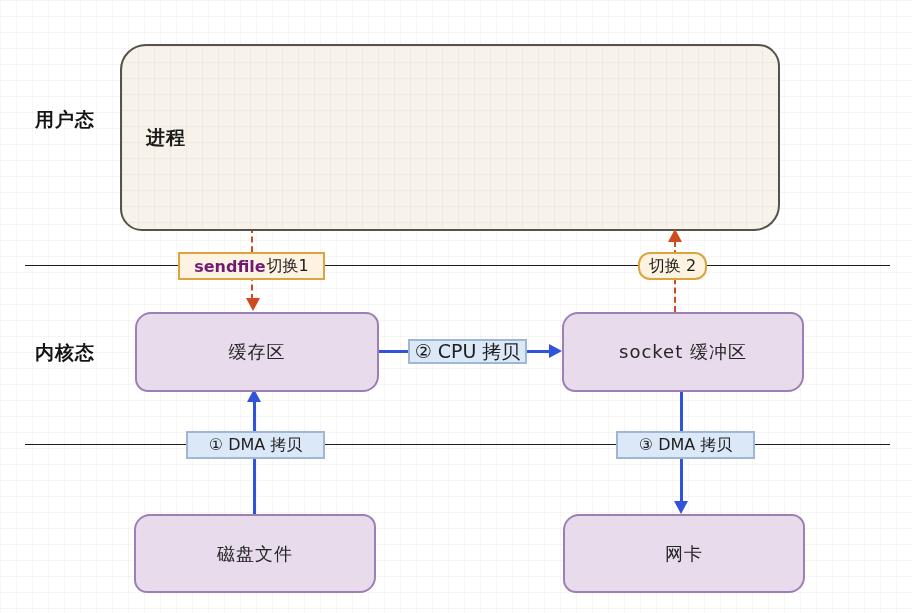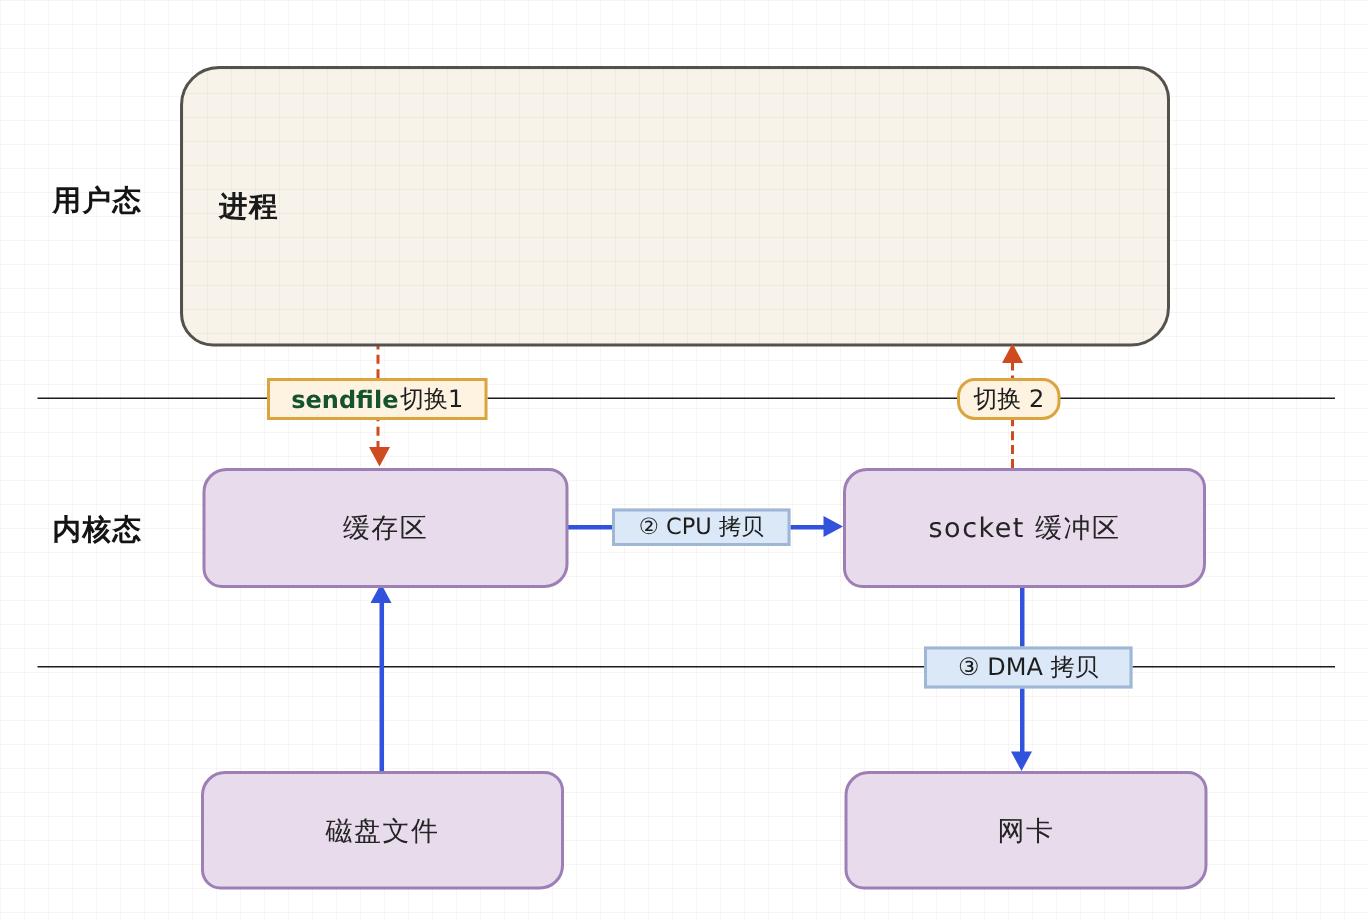--- a/index.html
+++ b/index.html
@@ -61,42 +61,42 @@
     z-index:3;box-sizing:border-box;white-space:nowrap;
   }
   .badge-orange{
     background:#fdf3e0;border:2px solid #dba43e;
     font-size:16px;color:#1d1d1d;
   }
   .badge-blue{
     background:#dbe8f8;border:2px solid #9fb6d4;
     font-size:16px;color:#1d1d1d;
   }
-  .sendfile-red{color:#14532d;font-weight:bold;margin-right:1px;}
+  .sendfile-red{color:#701a75;font-weight:bold;margin-right:1px;}
 
   .vdash-red{width:0;border-left:2.6px dashed #cf4a1e;z-index:1;}
   .vline-blue{width:2.6px;background:#3152dc;z-index:1;}
   .hline-blue{height:2.6px;background:#3152dc;z-index:1;}
 
   .arr{width:0;height:0;z-index:2;}
   .arr-down-red{border-left:7px solid transparent;border-right:7px solid transparent;border-top:13px solid #cf4a1e;}
   .arr-up-red{border-left:7px solid transparent;border-right:7px solid transparent;border-bottom:13px solid #cf4a1e;}
   .arr-up-blue{border-left:7px solid transparent;border-right:7px solid transparent;border-bottom:13px solid #3152dc;}
   .arr-down-blue{border-left:7px solid transparent;border-right:7px solid transparent;border-top:13px solid #3152dc;}
   .arr-right-blue{border-top:7px solid transparent;border-bottom:7px solid transparent;border-left:13px solid #3152dc;}
 </style>
 </head>
 <body>
 
 <div class="canvas">
 
   <div class="abs sep" style="left:25px;top:265px;width:865px;"></div>
   <div class="abs sep" style="left:25px;top:444px;width:865px;"></div>
 
-  <div class="abs region-label" style="left:35px;top:121px;">用户态</div>
+  <div class="abs region-label" style="left:35px;top:107px;">用户态</div>
   <div class="abs region-label" style="left:35px;top:340px;text-align:center;">内核态</div>
 
   <div class="abs process-box" style="left:120px;top:44px;width:656px;height:183px;text-align:right;">
     <div class="process-label">进程</div>
   </div>
 
   <div class="abs vdash-red" style="left:251px;top:227px;height:73px;"></div>
   <div class="abs arr arr-down-red" style="left:246px;top:298px;"></div>
 
   <div class="abs arr arr-up-red" style="left:668px;top:229px;"></div>
@@ -126,20 +126,23 @@
   </div>
 
   <div class="abs badge badge-orange" style="left:178px;top:252px;width:147px;height:28px;">
     <span class="sendfile-red">sendfile</span>
       <span>切换1</span>
   </div>
   <div class="abs badge badge-orange" style="left:638px;top:252px;width:69px;height:28px;border-radius:12px;">
     <span>切换 2</span>
   </div>
 
-  <div class="abs badge badge-blue" style="left:408px;top:339px;width:119px;height:25px;font-size:15px;">
+  <div class="abs badge badge-blue" style="left:408px;top:339px;width:119px;height:25px;font-size:19px;">
     <span>② CPU 拷贝</span>
+  </div>
+  <div class="abs badge badge-blue" style="left:186px;top:431px;width:139px;height:28px;">
+    <span>① DMA 拷贝</span>
   </div>
   <div class="abs badge badge-blue" style="left:616px;top:431px;width:139px;height:28px;">
     <span>③ DMA 拷贝</span>
   </div>
 
 </div>
 
 </body></html>

